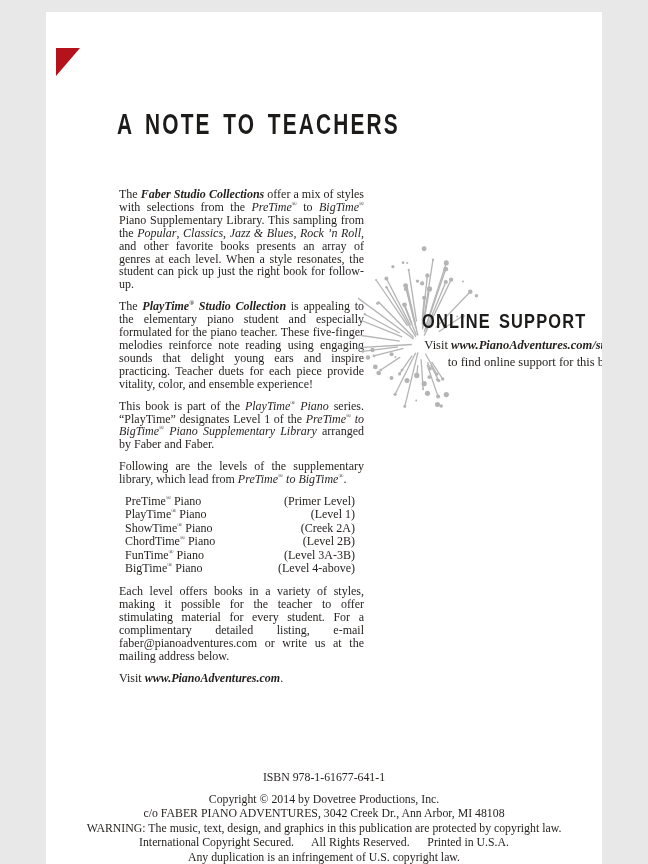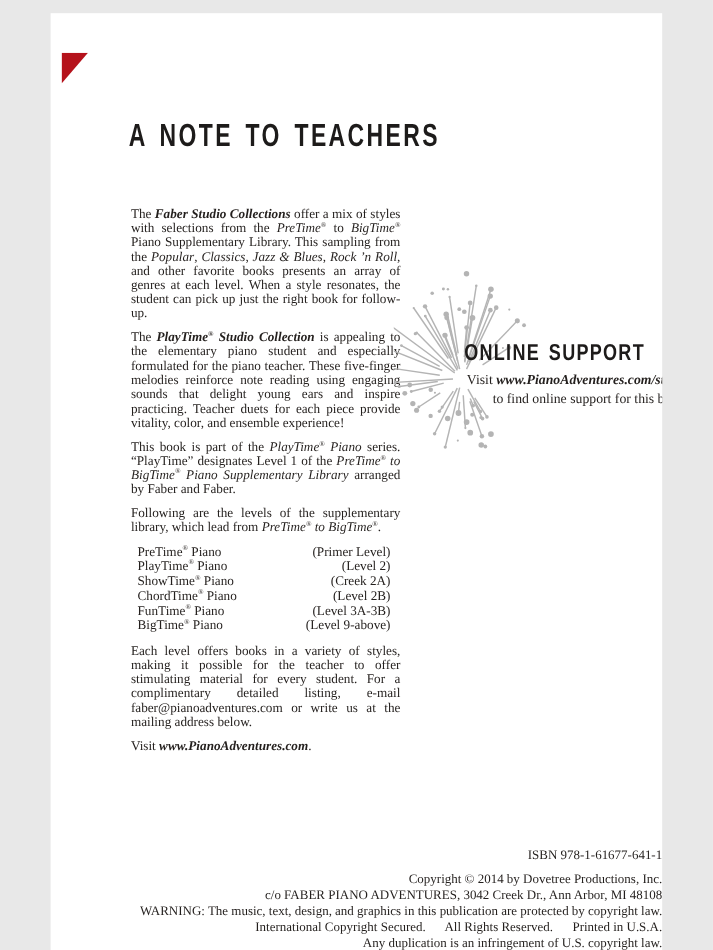--- a/index.html
+++ b/index.html
@@ -45,21 +45,21 @@
   }
   .support-text{
     position:absolute;left:64px;top:97px;margin:0;width:205px;
     font-size:12.5px;line-height:16.5px;text-align:right;
   }
   .footer{
     position:absolute;left:0;right:0;top:758px;
     text-align:center;font-size:11.8px;line-height:14.6px;
   }
   .footer .isbn{margin-bottom:7px;}
-  .footer div{white-space:pre-wrap;text-align:right;}
+  .footer div{white-space:pre-wrap;}
 </style>
 </head>
 <body>
 
 <div class="page">
 
   <svg class="corner" width="24" height="28">
     <polygon points="0,0 24,0 0,28" fill="#b5121b"></polygon>
   </svg>
 
@@ -70,37 +70,37 @@
     <p><span>The </span><span class="run-b">PlayTime</span><span class="run-bsup">®</span><span class="run-b"> Studio Collection</span><span> is appealing to the elementary piano student and especially formulated for the piano teacher. These five-finger melodies reinforce note reading using engaging sounds that delight young ears and inspire practicing. Teacher duets for each piece provide vitality, color, and ensemble experience!</span></p>
     <p><span>This book is part of the </span><span class="run-i">PlayTime</span><span class="run-sup">®</span><span class="run-i"> Piano</span><span> series. “PlayTime” designates Level 1 of the </span><span class="run-i">PreTime</span><span class="run-sup">®</span><span class="run-i"> to BigTime</span><span class="run-sup">®</span><span class="run-i"> Piano Supplementary Library</span><span> arranged by Faber and Faber.</span></p>
     <p><span>Following are the levels of the supplementary library, which lead from </span><span class="run-i">PreTime</span><span class="run-sup">®</span><span class="run-i"> to BigTime</span><span class="run-sup">®</span><span>.</span></p>
     <div class="levels">
         <div class="level-row">
           <span><span>PreTime</span><span class="run-sup">®</span><span> Piano</span></span>
           <span>(Primer Level)</span>
         </div>
         <div class="level-row">
           <span><span>PlayTime</span><span class="run-sup">®</span><span> Piano</span></span>
-          <span>(Level 2)</span>
+          <span>(Level 1)</span>
         </div>
         <div class="level-row">
           <span><span>ShowTime</span><span class="run-sup">®</span><span> Piano</span></span>
           <span>(Creek 2A)</span>
         </div>
         <div class="level-row">
           <span><span>ChordTime</span><span class="run-sup">®</span><span> Piano</span></span>
           <span>(Level 2B)</span>
         </div>
         <div class="level-row">
           <span><span>FunTime</span><span class="run-sup">®</span><span> Piano</span></span>
           <span>(Level 3A-3B)</span>
         </div>
         <div class="level-row">
           <span><span>BigTime</span><span class="run-sup">®</span><span> Piano</span></span>
-          <span>(Level 9-above)</span>
+          <span>(Level 4-above)</span>
         </div>
       </div>
     <p><span>Each level offers books in a variety of styles, making it possible for the teacher to offer stimulating material for every student. For a complimentary detailed listing, e-mail faber@pianoadventures.com or write us at the mailing address below.</span></p>
     <p><span>Visit </span><span class="run-b">www.PianoAdventures.com</span><span>.</span></p>
   </div>
 
   <div class="support">
     <svg class="burst-svg" width="175" height="190" id="burst">
         <circle cx="58.2" cy="160.5" r="0.98" fill="#b4b4b4"></circle>
         <line x1="55.4" y1="99.1" x2="-4.3" y2="54.9" stroke="#b4b4b4" stroke-width="1.3"></line>

